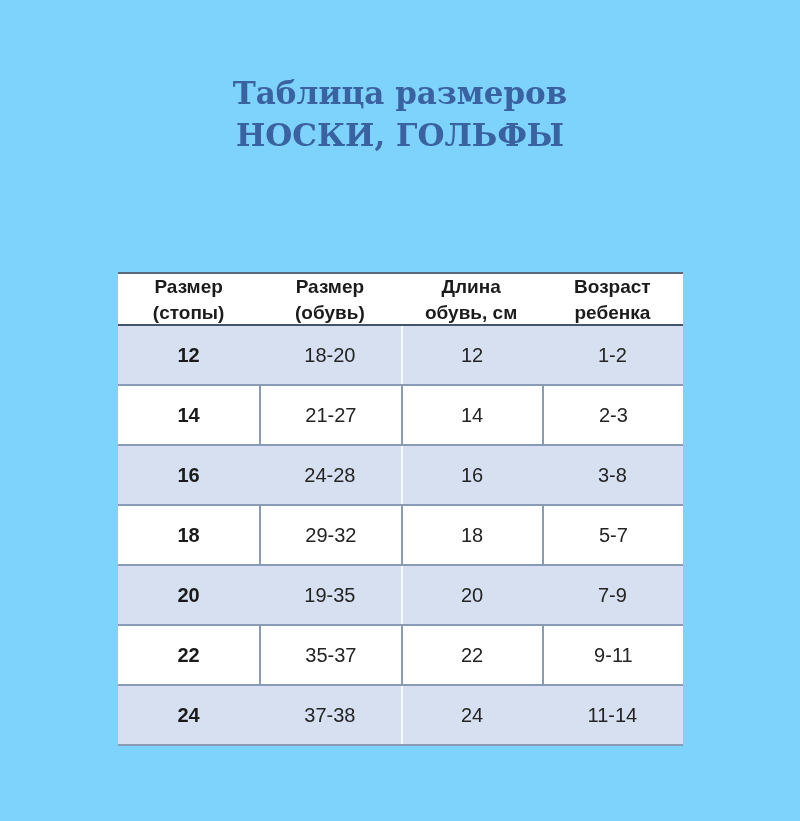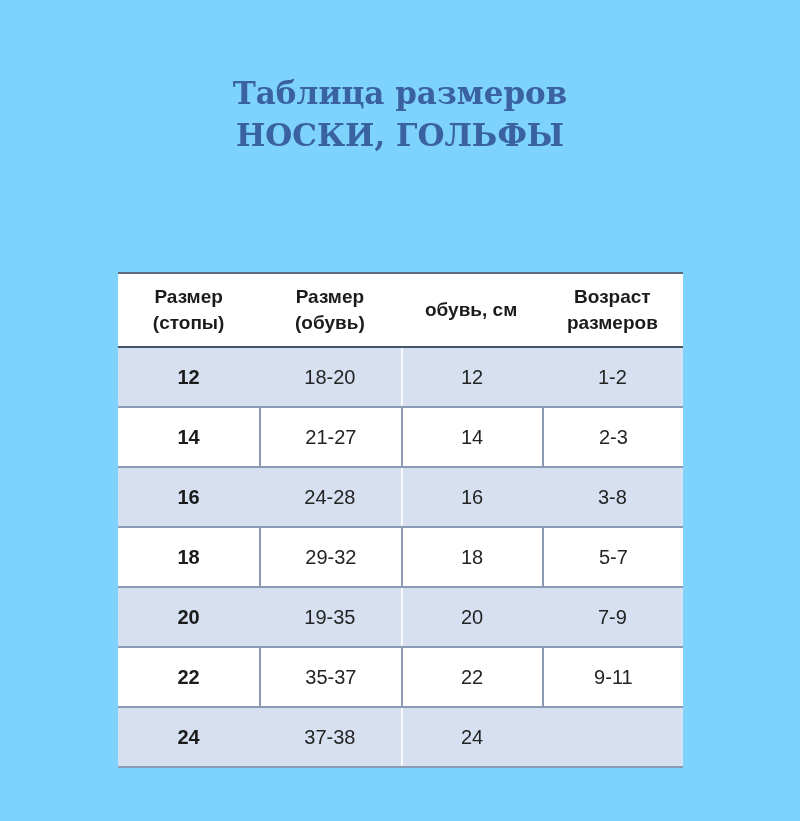--- a/index.html
+++ b/index.html
@@ -36,21 +36,21 @@
     top: 272px;
     left: 118px;
     width: 565px;
   }
   .header-row {
     display: grid;
     grid-template-columns: repeat(4, 1fr);
     border-top: 2px solid #5c6a7d;
     border-bottom: 2px solid #44546a;
     box-sizing: border-box;
-    height: 76px;
+    height: 54px;
     align-items: center;
     background: #ffffff;
   }
   .header-cell {
     text-align: center;
     font-weight: bold;
     font-size: 19px;
     line-height: 26px;
     color: #1b1b1b;
   }
@@ -101,25 +101,26 @@
     <div class="header-row">
       <div class="header-cell">
         <div>Размер</div>
         <div>(стопы)</div>
       </div>
       <div class="header-cell">
         <div>Размер</div>
         <div>(обувь)</div>
       </div>
       <div class="header-cell">
+        <div>Длина</div>
         <div>обувь, см</div>
       </div>
       <div class="header-cell">
         <div>Возраст</div>
-        <div>размеров</div>
+        <div>ребенка</div>
       </div>
     </div>
 
     <div class="rows">
 
       <div class="row">
         <div class="cell c0">12</div>
         <div class="cell">18-20</div>
         <div class="cell">12</div>
         <div class="cell">1-2</div>
@@ -157,17 +158,18 @@
         <div class="cell c0">22</div>
         <div class="cell">35-37</div>
         <div class="cell">22</div>
         <div class="cell">9-11</div>
       </div>
 
       <div class="row">
         <div class="cell c0">24</div>
         <div class="cell">37-38</div>
         <div class="cell">24</div>
+        <div class="cell">11-14</div>
       </div>
 
     </div>
   </div>
 </div>
 
 </body></html>

